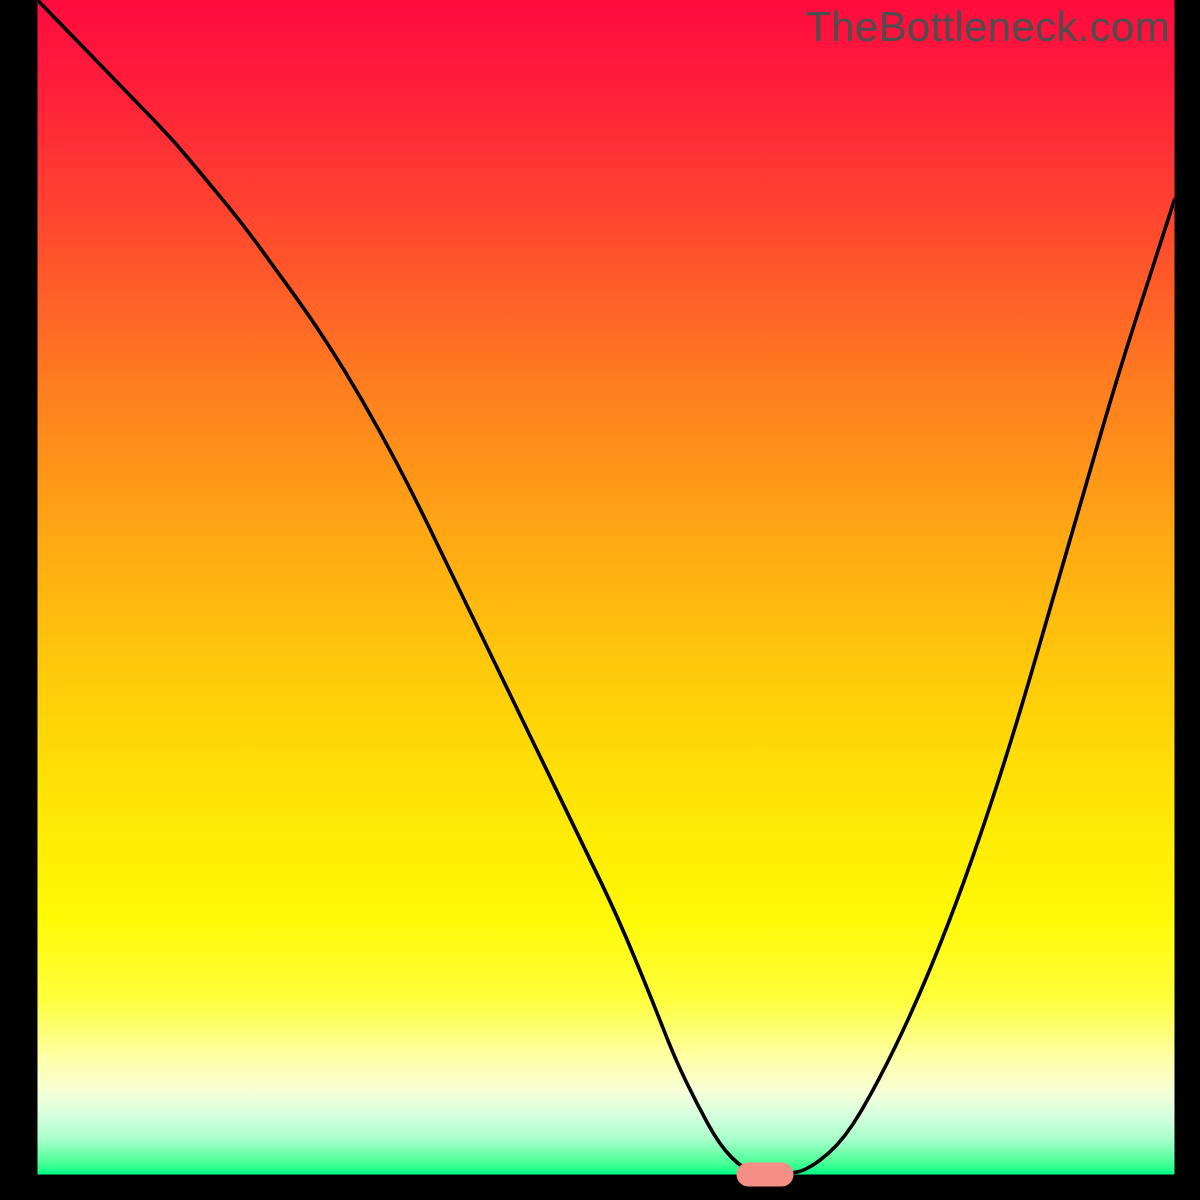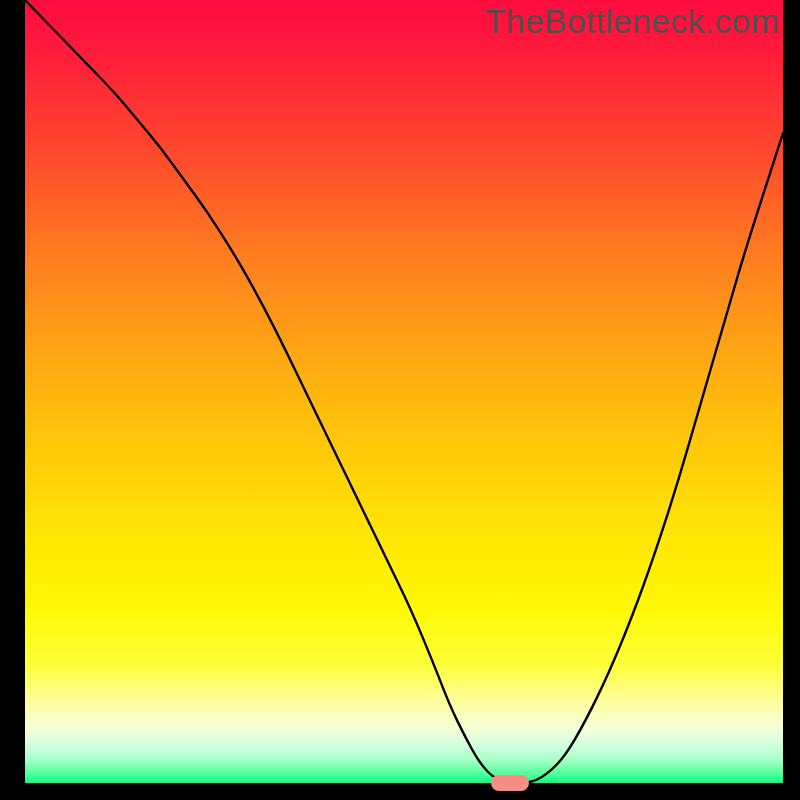--- a/index.html
+++ b/index.html
@@ -32,21 +32,21 @@
       #a8ffca 97%,
       #4bff97 99%,
       #00ff83 100%
     );
   }
   .watermark {
     position: absolute;
     top: 2px;
     right: 20px;
     font-family: Arial, Helvetica, sans-serif;
-    font-size: 34px;
+    font-size: 28px;
     color: #4e4e4e;
     letter-spacing: 0.2px;
     font-weight: 500;
   }
   svg.curve {
     position: absolute;
     left: 0;
     top: 0;
     width: 758px;
     height: 783px;

